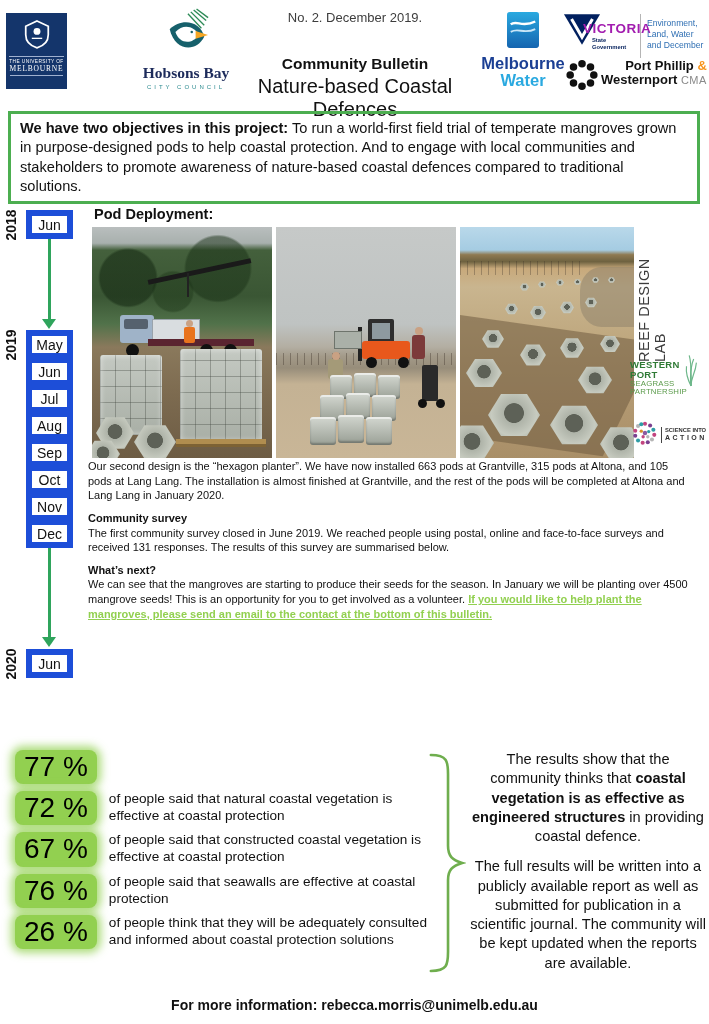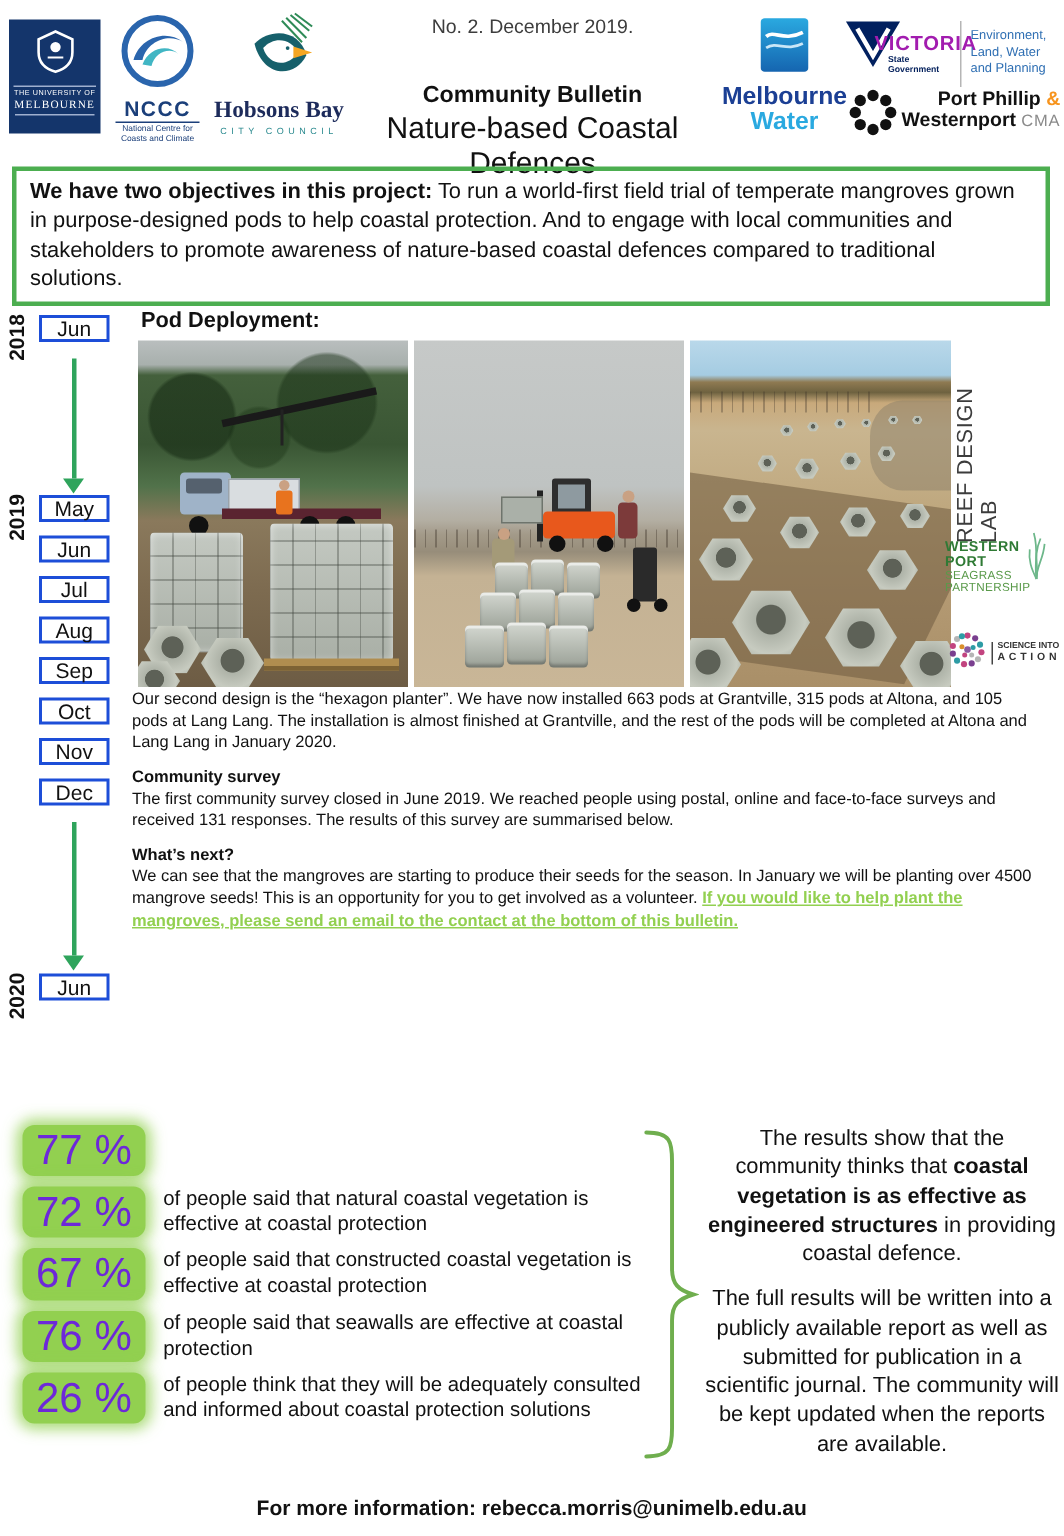--- a/index.html
+++ b/index.html
@@ -41,21 +41,21 @@
   .ppw-cma{font-weight:400;font-size:11px;color:#8a8a8a;letter-spacing:.5px;}
 
   
   .objbox{position:absolute;left:8px;top:111px;width:692px;box-sizing:border-box;border:3px solid #4cae50;padding:5px 9px;font-size:14.6px;line-height:1.32;}
   .objbox b{font-weight:700;}
 
   .h-happen{position:absolute;left:8px;top:194px;font-size:18.5px;font-weight:700;}
   .h-pod{position:absolute;left:94px;top:206px;font-size:14.5px;font-weight:700;}
 
   
-  .tl-box{position:absolute;left:26px;width:47px;height:18px;box-sizing:border-box;border:2px solid #1d4ed8;background:#fff;display:flex;align-items:center;justify-content:center;font-size:14px;}
+  .tl-box{position:absolute;left:26px;width:47px;height:29px;box-sizing:border-box;border:6px solid #1d4ed8;background:#fff;display:flex;align-items:center;justify-content:center;font-size:14px;}
   .tl-year{position:absolute;left:-9px;width:40px;text-align:center;font-weight:700;font-size:14px;transform:rotate(-90deg);}
   .tl-line{position:absolute;left:48px;width:3px;background:#2fa45c;}
   .tl-head{position:absolute;left:42px;width:0;height:0;border-left:7px solid transparent;border-right:7px solid transparent;border-top:10px solid #2fa45c;}
 
   
   .photo{position:absolute;top:227px;height:231px;overflow:hidden;background:#cfcfcf;}
   .ph1{left:92px;width:180px;background:
     radial-gradient(circle at 20% 22%, rgba(20,40,18,.55) 0 12%, transparent 13%),
     radial-gradient(circle at 70% 18%, rgba(25,48,22,.5) 0 14%, transparent 15%),
     radial-gradient(circle at 45% 28%, rgba(30,55,25,.45) 0 10%, transparent 11%),
@@ -90,21 +90,21 @@
   
   .maintext{position:absolute;left:88px;top:459px;width:606px;font-size:11px;line-height:1.33;}
   .maintext p{margin:0 0 8px 0;}
   .bold-head{font-weight:700;margin-bottom:0 !important;}
   .greenlink{color:#92d050;font-weight:700;text-decoration:underline;cursor:pointer;}
 
   
   .h-snap{position:absolute;left:18px;top:719px;font-size:17.5px;font-weight:700;}
   .stats{position:absolute;left:15px;top:750px;width:412px;}
   .stat{display:flex;align-items:center;gap:12px;margin-bottom:7px;}
-  .pct{flex:0 0 auto;font-size:28px;color:#6d28d9;background:#92d050;border-radius:8px;padding:1px 9px;line-height:1.15;box-shadow:0 0 9px 4px rgba(146,208,80,.75);}
+  .pct{flex:0 0 auto;font-size:28px;color:#000000;background:#92d050;border-radius:8px;padding:1px 9px;line-height:1.15;box-shadow:0 0 9px 4px rgba(146,208,80,.75);}
   .stat-txt{font-size:13.6px;line-height:1.25;}
   .brace{position:absolute;left:424px;top:752px;}
   .results{position:absolute;left:470px;top:750px;width:236px;text-align:center;font-size:14.6px;line-height:1.32;}
   .results p{margin:0 0 11px 0;}
 
   .footer{position:absolute;left:0;top:997px;width:709px;text-align:center;font-weight:700;font-size:14px;}
 </style>
 </head>
 <body>
 
@@ -115,34 +115,20 @@
       <svg width="26" height="30" viewBox="0 0 30 34">
           <path d="M15 2 L28 8 V18 C28 27 22 31 15 33 C8 31 2 27 2 18 V8 Z" fill="none" stroke="#fff" stroke-width="2"></path>
           <circle cx="15" cy="14" r="4" fill="#fff"></circle>
           <path d="M9 22 H21" stroke="#fff" stroke-width="1.5"></path>
         </svg>
     </span>
     <span class="uom-l1">THE UNIVERSITY OF</span>
     <span class="uom-l2">MELBOURNE</span>
   </div>
 
-  <div class="nccc">
-    <span>
-      <svg width="50" height="50" viewBox="0 0 50 50">
-          <circle cx="25" cy="25" r="22" fill="#fff" stroke="#2a65ad" stroke-width="4"></circle>
-          <path d="M9 31 C13 16 31 10 42 19 C33 13 18 18 15 31 Z" fill="#2a65ad"></path>
-          <path d="M15 34 C19 23 32 20 39 27 C33 22 23 26 21 35 Z" fill="#41b6c4"></path>
-        </svg>
-    </span>
-    <div class="nccc-acr">NCCC</div>
-    <div class="nccc-sub">
-      <span>National Centre for</span><br>
-      <span>Coasts and Climate</span>
-    </div>
-  </div>
 
   <div class="hobsons">
     <span>
       <svg width="48" height="50" viewBox="0 0 50 52">
           <g stroke="#2e8b57" stroke-width="1.4" fill="none">
             <path d="M30 4 L44 18"></path>
             <path d="M33 2 L46 13"></path>
             <path d="M36 1 L48 10"></path>
             <path d="M27 6 L41 21"></path>
           </g>
@@ -186,21 +172,21 @@
           <path d="M1 1 H39 L20 33 Z" fill="#01205f"></path>
           <path d="M9 6 L20 25 L31 6" stroke="#fff" stroke-width="3.2" fill="none"></path>
         </svg>
     </span>
     <span class="vic-name">VICTORIA</span>
     <span class="vic-sub"><span>State</span><br><span>Government</span></span>
     <span class="vic-div"></span>
     <span class="delwp">
       <span>Environment,</span><br>
       <span>Land, Water</span><br>
-      <span>and Planning</span>
+      <span>and December</span>
     </span>
   </div>
 
   <div class="ppw">
     <span class="shape" style="left:2px;top:2px;">
       <svg width="34" height="34" viewBox="0 0 36 36">
           <g fill="#111">
             <circle cx="18" cy="6" r="4"></circle>
             <circle cx="27" cy="9.5" r="4"></circle>
             <circle cx="30.5" cy="18" r="4"></circle>

